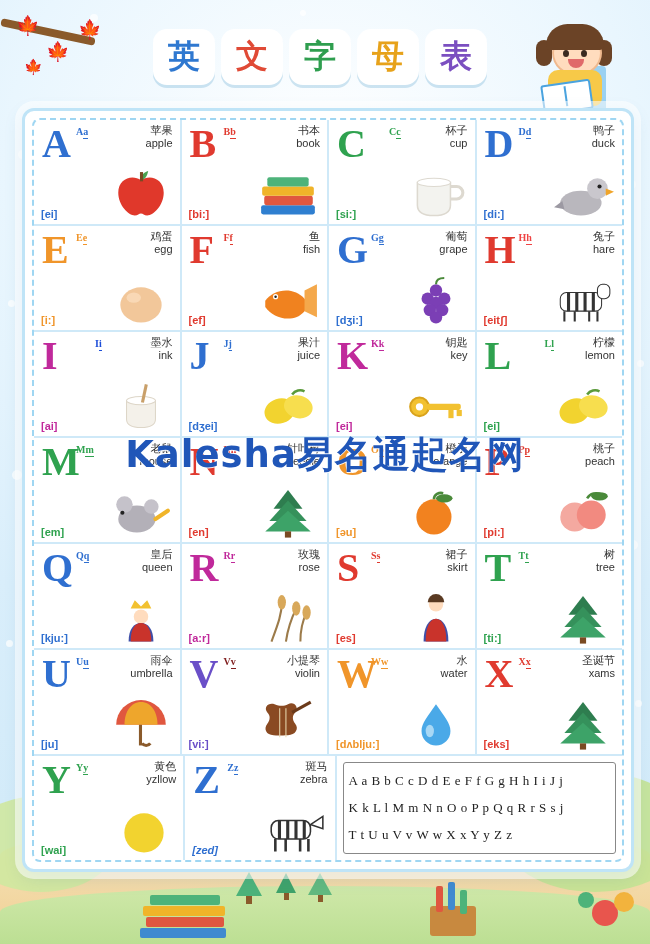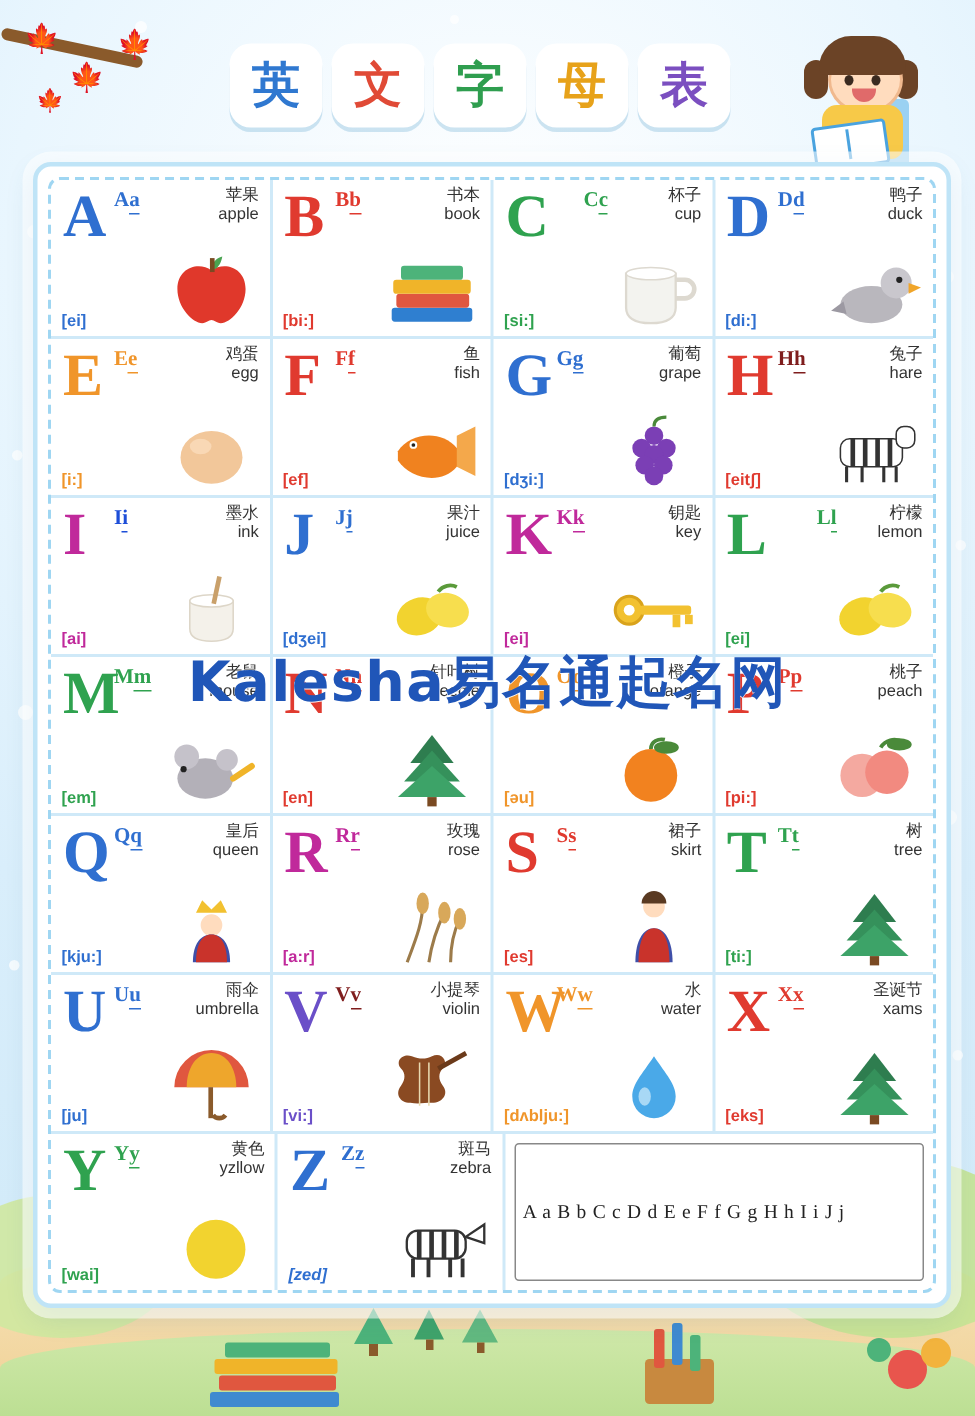--- a/index.html
+++ b/index.html
@@ -80,21 +80,21 @@
     overflow:hidden;
   }
   .cell:last-child{border-right:none;}
   .big{
     position:absolute;left:8px;top:4px;
     font-size:40px;font-weight:bold;line-height:1;
     font-family:"Liberation Serif", serif;
   }
   .pair{
     position:absolute;left:42px;top:7px;
-    font-size:14px;font-weight:bold;line-height:1;
+    font-size:10px;font-weight:bold;line-height:1;
     font-family:"Liberation Serif", serif;
   }
   .pair .ul{border-bottom:1.5px solid currentColor;padding-bottom:1px;}
   .words{
     position:absolute;right:7px;top:4px;text-align:right;line-height:1.15;
   }
   .zh{font-size:11px;color:#333;}
   .en{font-size:11px;color:#333;}
   .ipa{
     position:absolute;left:7px;bottom:4px;
@@ -342,42 +342,42 @@
                   <circle cx="30" cy="26" r="6"></circle>
                   <circle cx="24" cy="33" r="6"></circle>
                   <circle cx="36" cy="33" r="6"></circle>
                   <circle cx="30" cy="40" r="6"></circle>
                 </g>
                 <path d="M30 8c0-5 4-6 8-6" stroke="#4a8a3a" stroke-width="2" fill="none"></path>
               </svg></div>
           </div>
           <div class="cell">
             <div class="big" style="color: rgb(224, 58, 47);">H</div>
-            <div class="pair" style="color: #7f1d1d;"><span>H</span><span class="ul">h</span></div>
+            <div class="pair" style="color: #ef4444;"><span>H</span><span class="ul">h</span></div>
             <div class="words">
               <div class="zh">兔子</div>
               <div class="en">hare</div>
             </div>
             <div class="ipa" style="color: rgb(224, 58, 47);">[eitʃ]</div>
             <div class="pic"><svg viewBox="0 0 60 48">
                 <rect x="8" y="16" width="40" height="18" rx="6" fill="#fff" stroke="#333"></rect>
                 <g stroke="#333" stroke-width="3">
                   <path d="M16 16v18M24 16v18M32 16v18M40 16v18"></path>
                 </g>
                 <rect x="44" y="8" width="12" height="14" rx="5" fill="#fff" stroke="#333"></rect>
                 <g stroke="#333" stroke-width="2">
                   <path d="M12 34v10M22 34v10M36 34v10M44 34v10"></path>
                 </g>
               </svg></div>
           </div>
         </div>
         <div class="row">
           <div class="cell">
             <div class="big" style="color: rgb(192, 41, 155);">I</div>
-            <div class="pair" style="color: #1d4ed8;"><span>I</span><span class="ul">i</span></div>
+            <div class="pair" style="color: #1d4ed8; margin-left: 19px;"><span>I</span><span class="ul">i</span></div>
             <div class="words">
               <div class="zh">墨水</div>
               <div class="en">ink</div>
             </div>
             <div class="ipa" style="color: rgb(192, 41, 155);">[ai]</div>
             <div class="pic"><svg viewBox="0 0 60 48">
                 <path d="M16 18h28v18c0 5-4 8-14 8s-14-3-14-8z" fill="#f4f1ea" stroke="#ddd6c8"></path>
                 <ellipse cx="30" cy="18" rx="14" ry="4" fill="#fff" stroke="#ddd6c8"></ellipse>
                 <rect x="32" y="2" width="3" height="18" fill="#c9a06a" transform="rotate(12 33 10)"></rect>
               </svg></div>
@@ -647,20 +647,22 @@
                 </g>
                 <path d="M44 18l12-8v12z" fill="#fff" stroke="#333" stroke-width="1.5"></path>
                 <g stroke="#333" stroke-width="2.5">
                   <path d="M10 32v12M20 32v12M34 32v12M42 32v12"></path>
                 </g>
               </svg></div>
           </div>
           <div class="cell" style="flex: 2 1 0%; border-right: none;">
             <div class="summary">
               <div>A a  B b  C c  D d  E e  F f  G g  H h  I i  J j</div>
+              <div>K k  L l  M m  N n  O o  P p  Q q  R r  S s     j</div>
+              <div>T t  U u  V v  W w  X x  Y y  Z z</div>
             </div>
           </div>
         </div>
       </div>
   </div>
 
   <div class="watermark">Kalesha易名通起名网</div>
 </div>
 
 </body></html>

